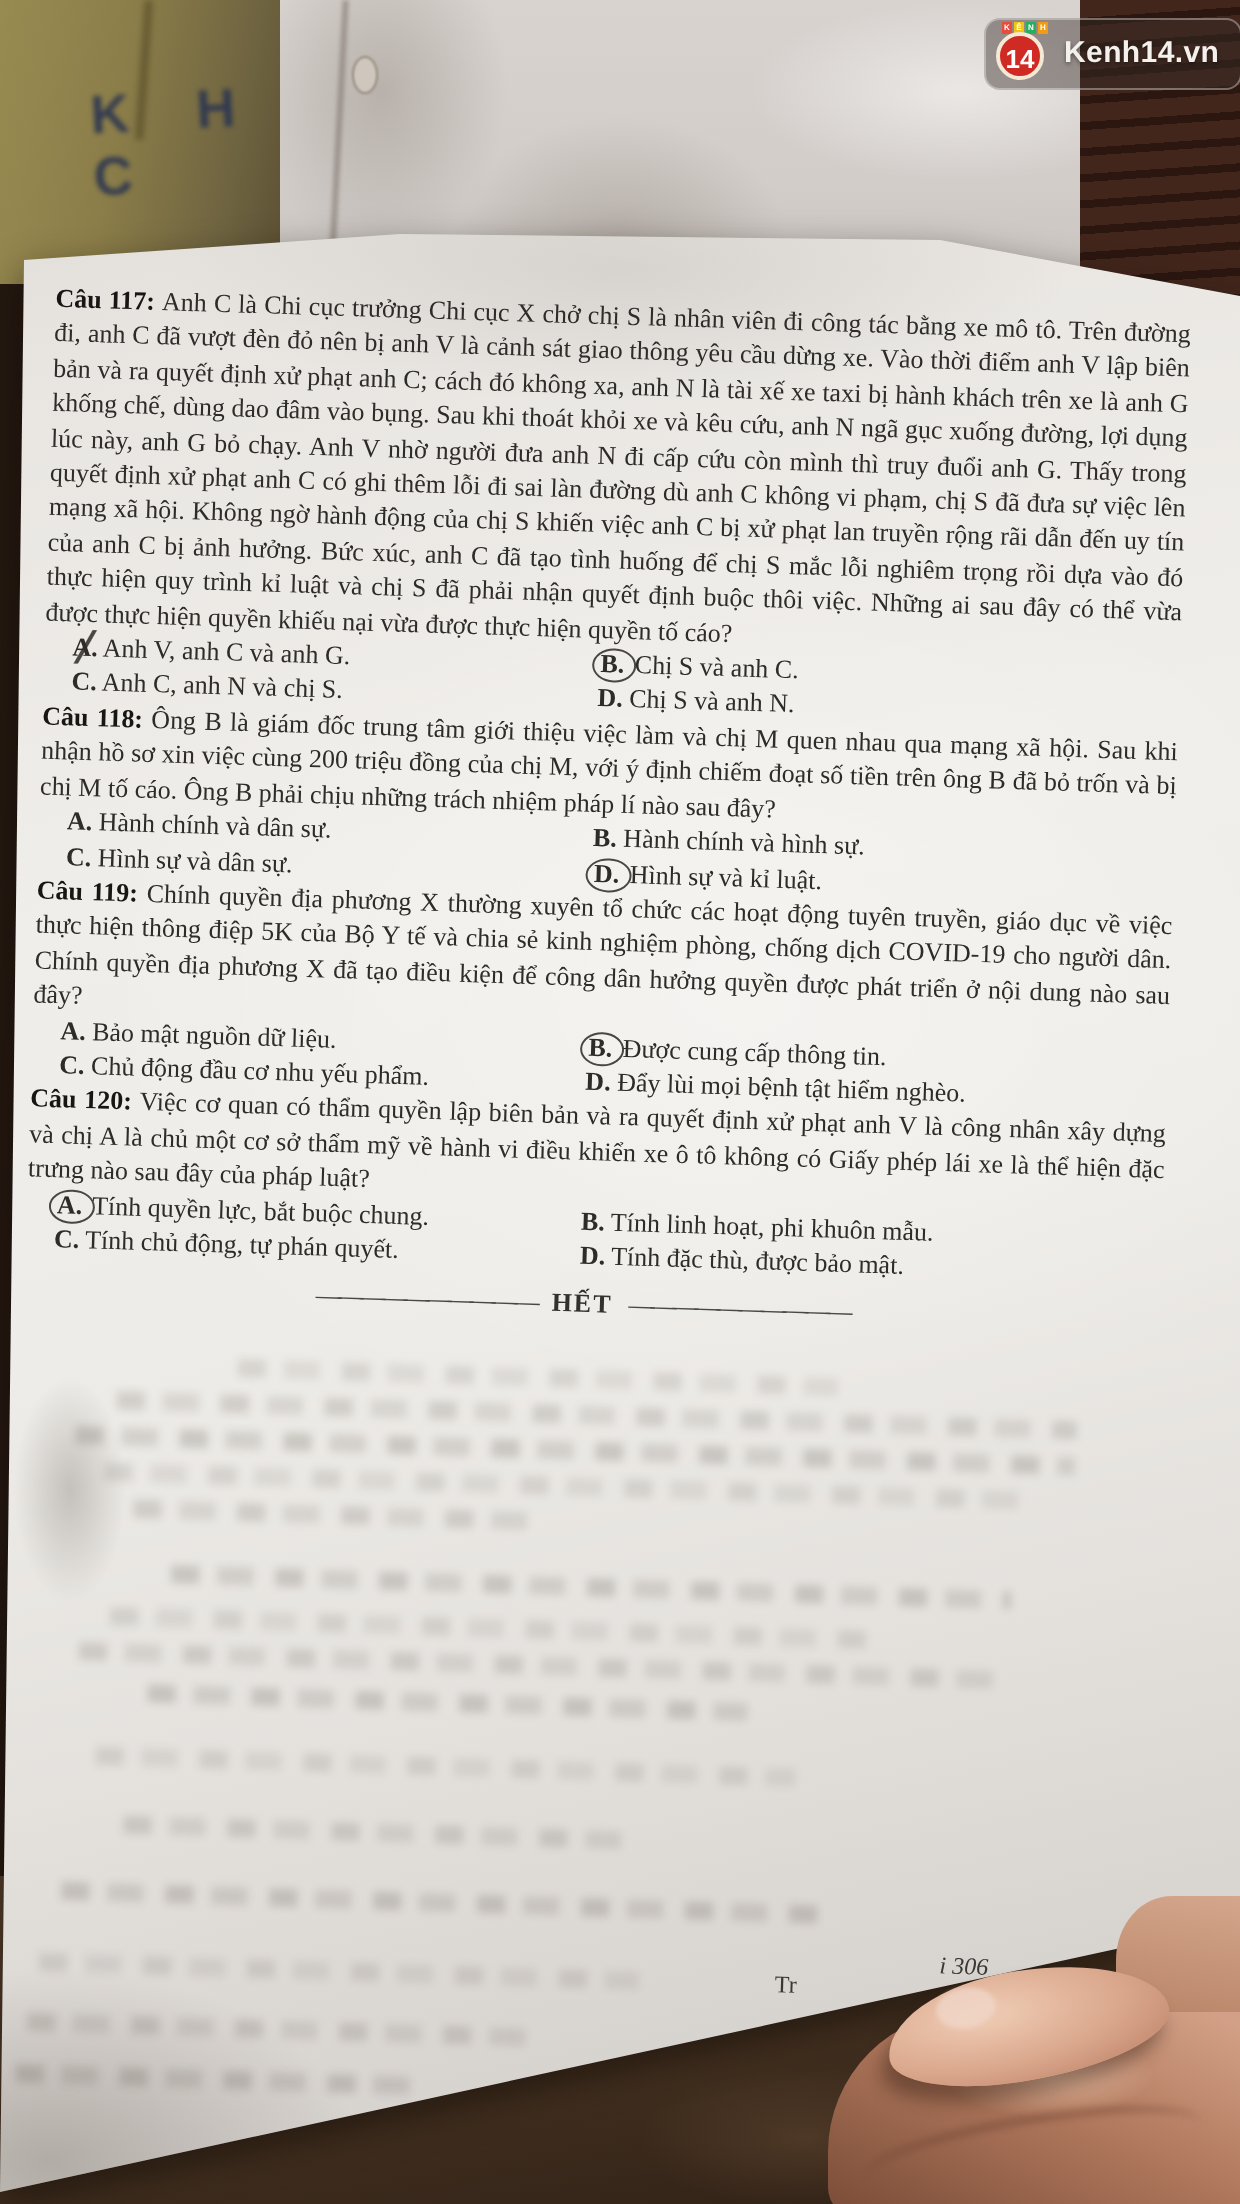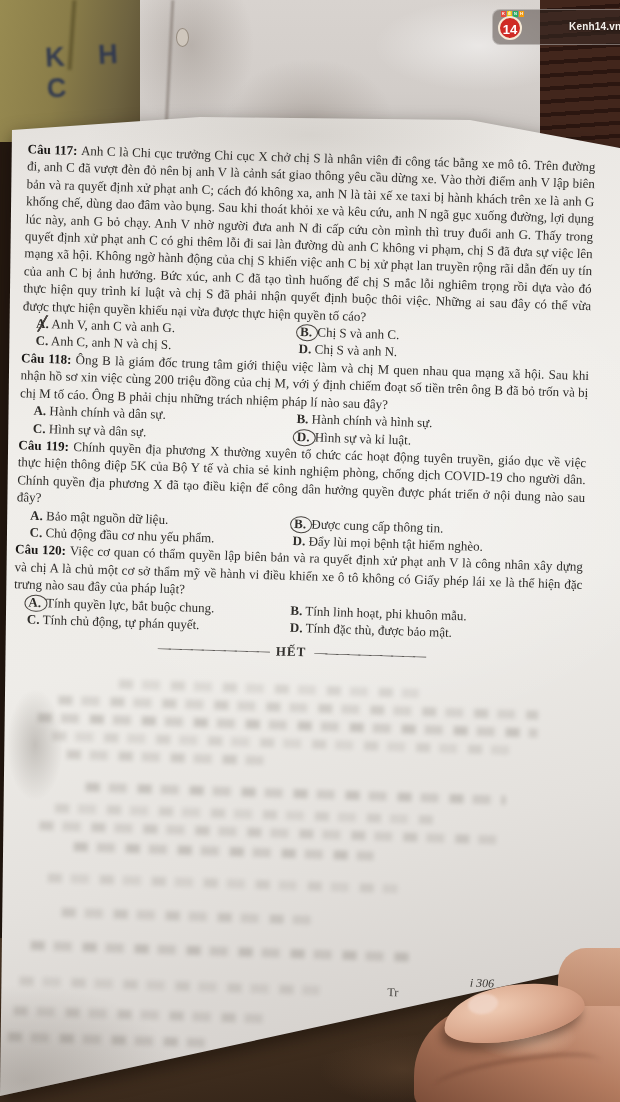--- a/index.html
+++ b/index.html
@@ -91,22 +91,22 @@
   .logo{position:absolute;left:492px;top:9px;z-index:10;display:flex;align-items:center;
     gap:6px;background:rgba(55,45,40,.45);border:1px solid rgba(255,255,255,.35);
     border-radius:8px;padding:1px 10px 3px 5px;font-family:"Liberation Sans",sans-serif;}
   .badge{position:relative;width:28px;height:30px;}
   .badge-mini{position:absolute;left:3px;top:0;display:flex;gap:1px;}
   .badge-mini span{display:block;width:5px;height:6px;font-size:4px;line-height:6px;
     color:#fff;text-align:center;font-weight:bold;overflow:hidden;}
   .badge-circle{position:absolute;left:0;top:5px;width:24px;height:24px;border-radius:50%;
     border:2px solid #f5e9d6;color:#fff;font-weight:bold;font-size:13px;line-height:24px;
     text-align:center;box-sizing:border-box;}
-  .logo-text{color:#f4f1ec;font-size:10px;font-weight:bold;letter-spacing:.2px;
-    text-shadow:0 1px 2px rgba(0,0,0,.4);margin-left:37px;}
+  .logo-text{color:#f4f1ec;font-size:15px;font-weight:bold;letter-spacing:.2px;
+    text-shadow:0 1px 2px rgba(0,0,0,.4);}
 </style>
 </head>
 <body>
 
 <div class="scene">
 
   <div class="bg-board">
     <div class="streak"></div>
     <div class="board-letters">K H C</div>
   </div>

